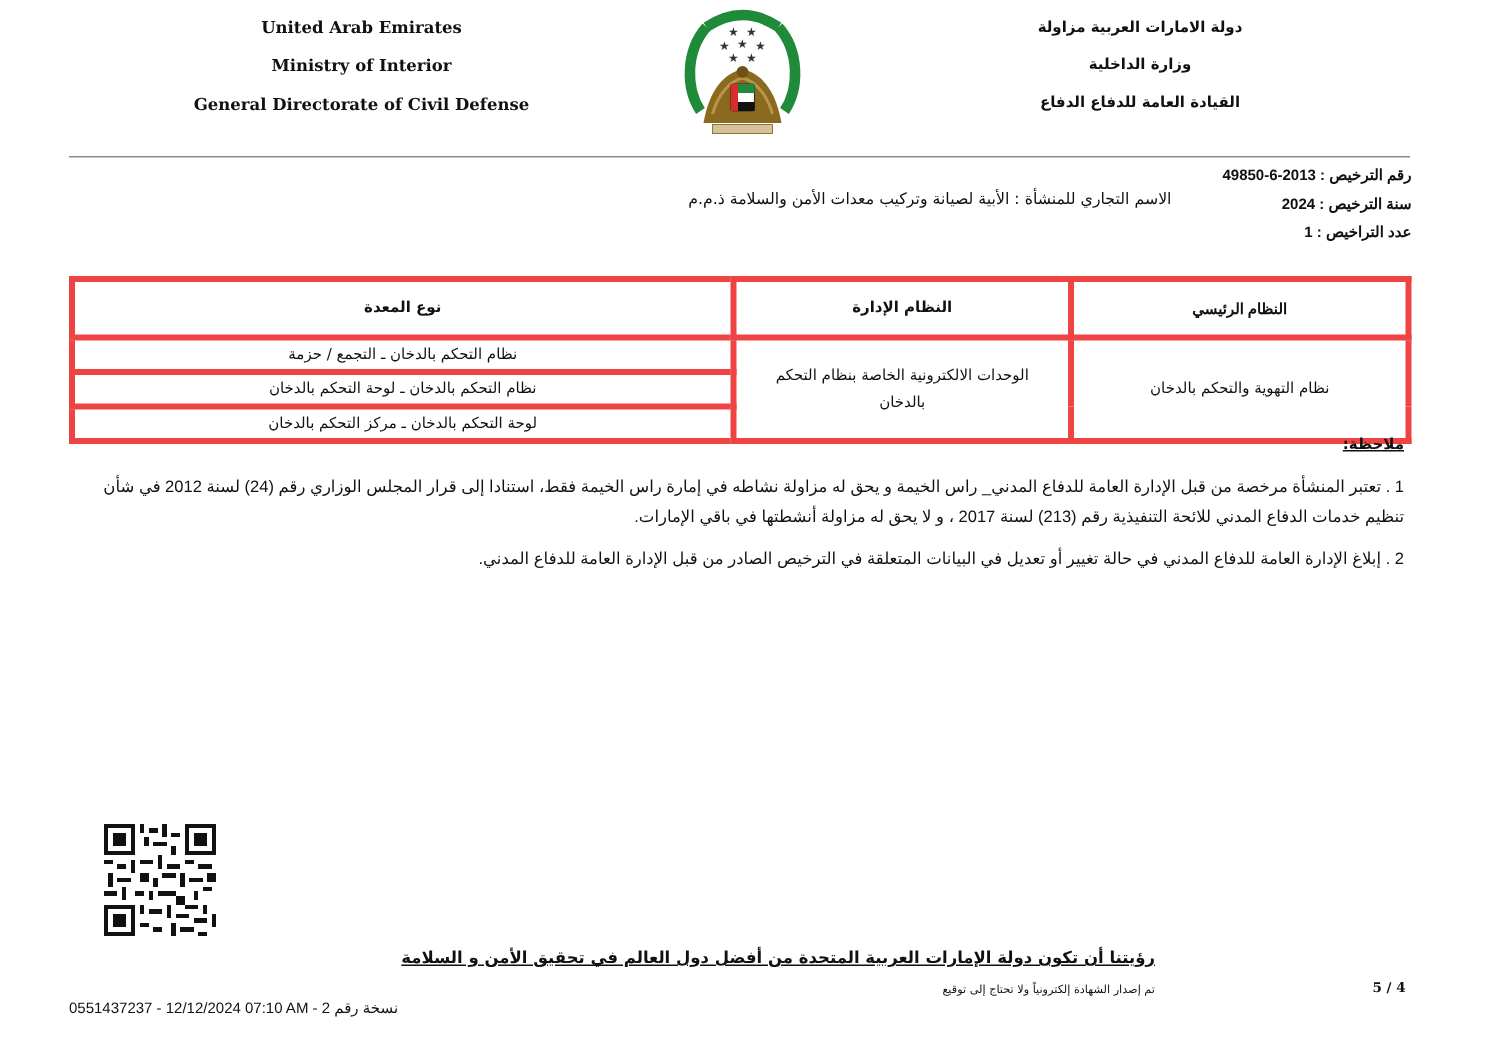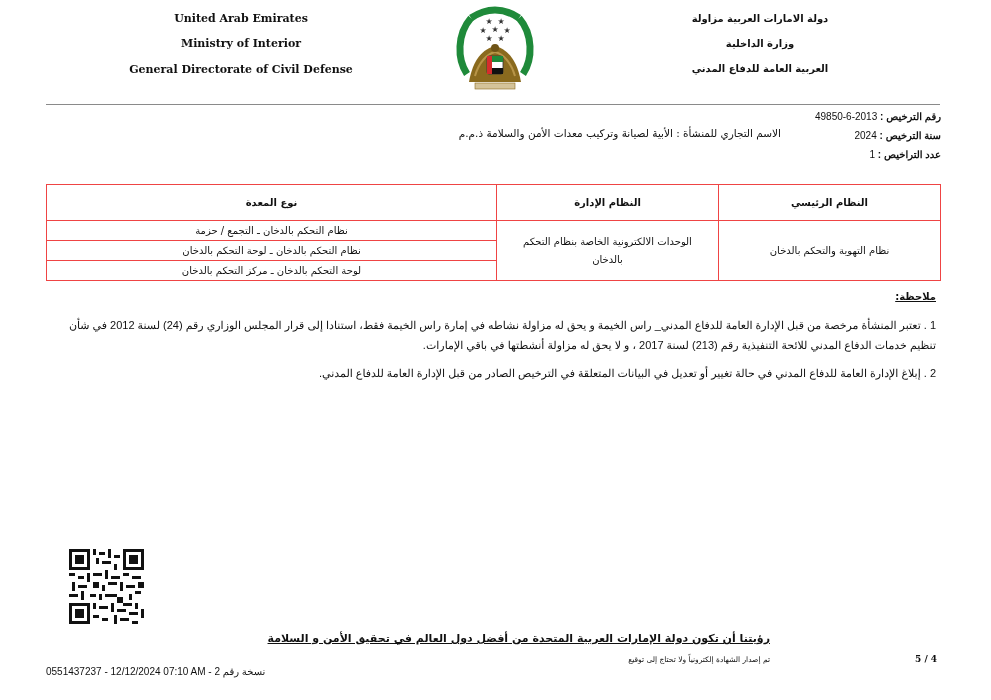--- a/index.html
+++ b/index.html
@@ -3,44 +3,44 @@
 <meta charset="utf-8">
 <style>
   html, body { margin:0; padding:0; background:#ffffff; }
   body { width:991px; height:700px; position:relative; overflow:hidden; color:#111; }
   .abs { position:absolute; }
   .en-head { font-family:"DejaVu Serif", serif; font-weight:bold; font-size:11px; text-align:center; width:260px; left:111px; }
   .ar-head { font-family:"DejaVu Sans", sans-serif; font-weight:bold; font-size:10px; text-align:center; width:260px; left:630px; direction:rtl; }
   .emblem { left:453px; top:4px; width:84px; height:90px; }
   .divider { left:46px; top:104px; width:894px; height:1px; background:#8a8a8a; }
   .info { font-family:"Liberation Sans", sans-serif; font-size:10px; font-weight:bold; direction:rtl; right:50px; white-space:nowrap; }
-  .info .val { font-weight:normal;margin-top:24px; }
+  .info .val { font-weight:bold;margin-top:24px; }
   .tradename { font-family:"DejaVu Sans", sans-serif; font-size:10.5px; direction:rtl; white-space:nowrap; right:210px; top:127px; }
   table.eq { position:absolute; left:46px; top:184px; width:895px; border-collapse:collapse; direction:rtl; font-family:"DejaVu Sans", sans-serif; font-size:10px; }
-  table.eq td, table.eq th { border:1px solid #ef4444; text-align:center; padding:0; }
+  table.eq td, table.eq th { border:4px solid #ef4444; text-align:center; padding:0; }
   table.eq th { height:35px; font-weight:bold; }
   table.eq td.sub { height:19px; }
   .notes-title { font-family:"DejaVu Sans", sans-serif; font-weight:bold; font-size:10px; text-decoration:underline; direction:rtl; right:55px; top:291px; }
   .note { font-family:"Liberation Sans", sans-serif; font-size:11px; direction:rtl; right:55px; width:885px; text-align:right; line-height:20px; }
   .qr { left:69px; top:549px; width:75px; height:75px; }
   .copyinfo { left:46px; top:666px; font-family:Liberation Sans, sans-serif; font-size:10px; white-space:nowrap; }
   .vision { left:305px; top:632px; width:465px; text-align:center; font-family:"DejaVu Sans", sans-serif; font-weight:bold; font-size:11px; text-decoration:underline; direction:rtl; white-space:nowrap; }
   .esign { left:305px; top:655px; width:465px; text-align:right; font-family:"DejaVu Sans", sans-serif; font-size:7.5px; direction:rtl; }
   .pagenum { left:915px; top:654px; font-family:"DejaVu Serif", serif; font-weight:bold; font-size:9px; }
 </style>
 </head>
 <body>
 
 <div class="abs en-head" style="top:12px;">United Arab Emirates</div>
 <div class="abs en-head" style="top:37px;">Ministry of Interior</div>
 <div class="abs en-head" style="top:63px;">General Directorate of Civil Defense</div>
 
 <div class="abs ar-head" style="top:13px;">دولة الامارات العربية مزاولة</div>
 <div class="abs ar-head" style="top:38px;">وزارة الداخلية</div>
-<div class="abs ar-head" style="top:63px;">العربية العامة للدفاع المدني</div>
+<div class="abs ar-head" style="top:63px;">القيادة العامة للدفاع الدفاع</div>
 
 <div class="abs emblem">
   <svg width="84" height="90" viewBox="0 0 84 90">
     <path d="M14,70 C4,55 4,30 18,14" stroke="#1f8a3a" stroke-width="7" fill="none"></path>
     <path d="M70,70 C80,55 80,30 66,14" stroke="#1f8a3a" stroke-width="7" fill="none"></path>
     <path d="M18,14 Q42,-2 66,14" stroke="#1f8a3a" stroke-width="7" fill="none"></path>
     <circle cx="42" cy="40" r="26" fill="#ffffff"></circle>
     <g fill="#333" font-size="8" font-family="DejaVu Sans, sans-serif" text-anchor="middle">
       <text x="36" y="20">★</text>
         <text x="48" y="20">★</text>
@@ -76,21 +76,21 @@
   <span class="val">1</span>
 </div>
 <div class="abs tradename">
   <span>الاسم التجاري للمنشأة :</span>
   <span>الأبية لصيانة وتركيب معدات الأمن والسلامة ذ.م.م</span>
 </div>
 
 <table class="eq">
   <tbody>
       <tr>
-    <th style="width:221px;">النظام الرئيسي</th>
+    <th style="width:221px;font-family:Liberation Serif, serif;">النظام الرئيسي</th>
     <th style="width:221px;">النظام الإدارة</th>
     <th>نوع المعدة</th>
   </tr>
   <tr>
     <td rowspan="3">نظام التهوية والتحكم بالدخان</td>
     <td rowspan="3" style="padding:0 14px; line-height:18px;">الوحدات الالكترونية الخاصة بنظام التحكم بالدخان</td>
     <td class="sub">نظام التحكم بالدخان ـ التجمع / حزمة</td>
   </tr>
   <tr>
     <td class="sub">نظام التحكم بالدخان ـ لوحة التحكم بالدخان</td>

